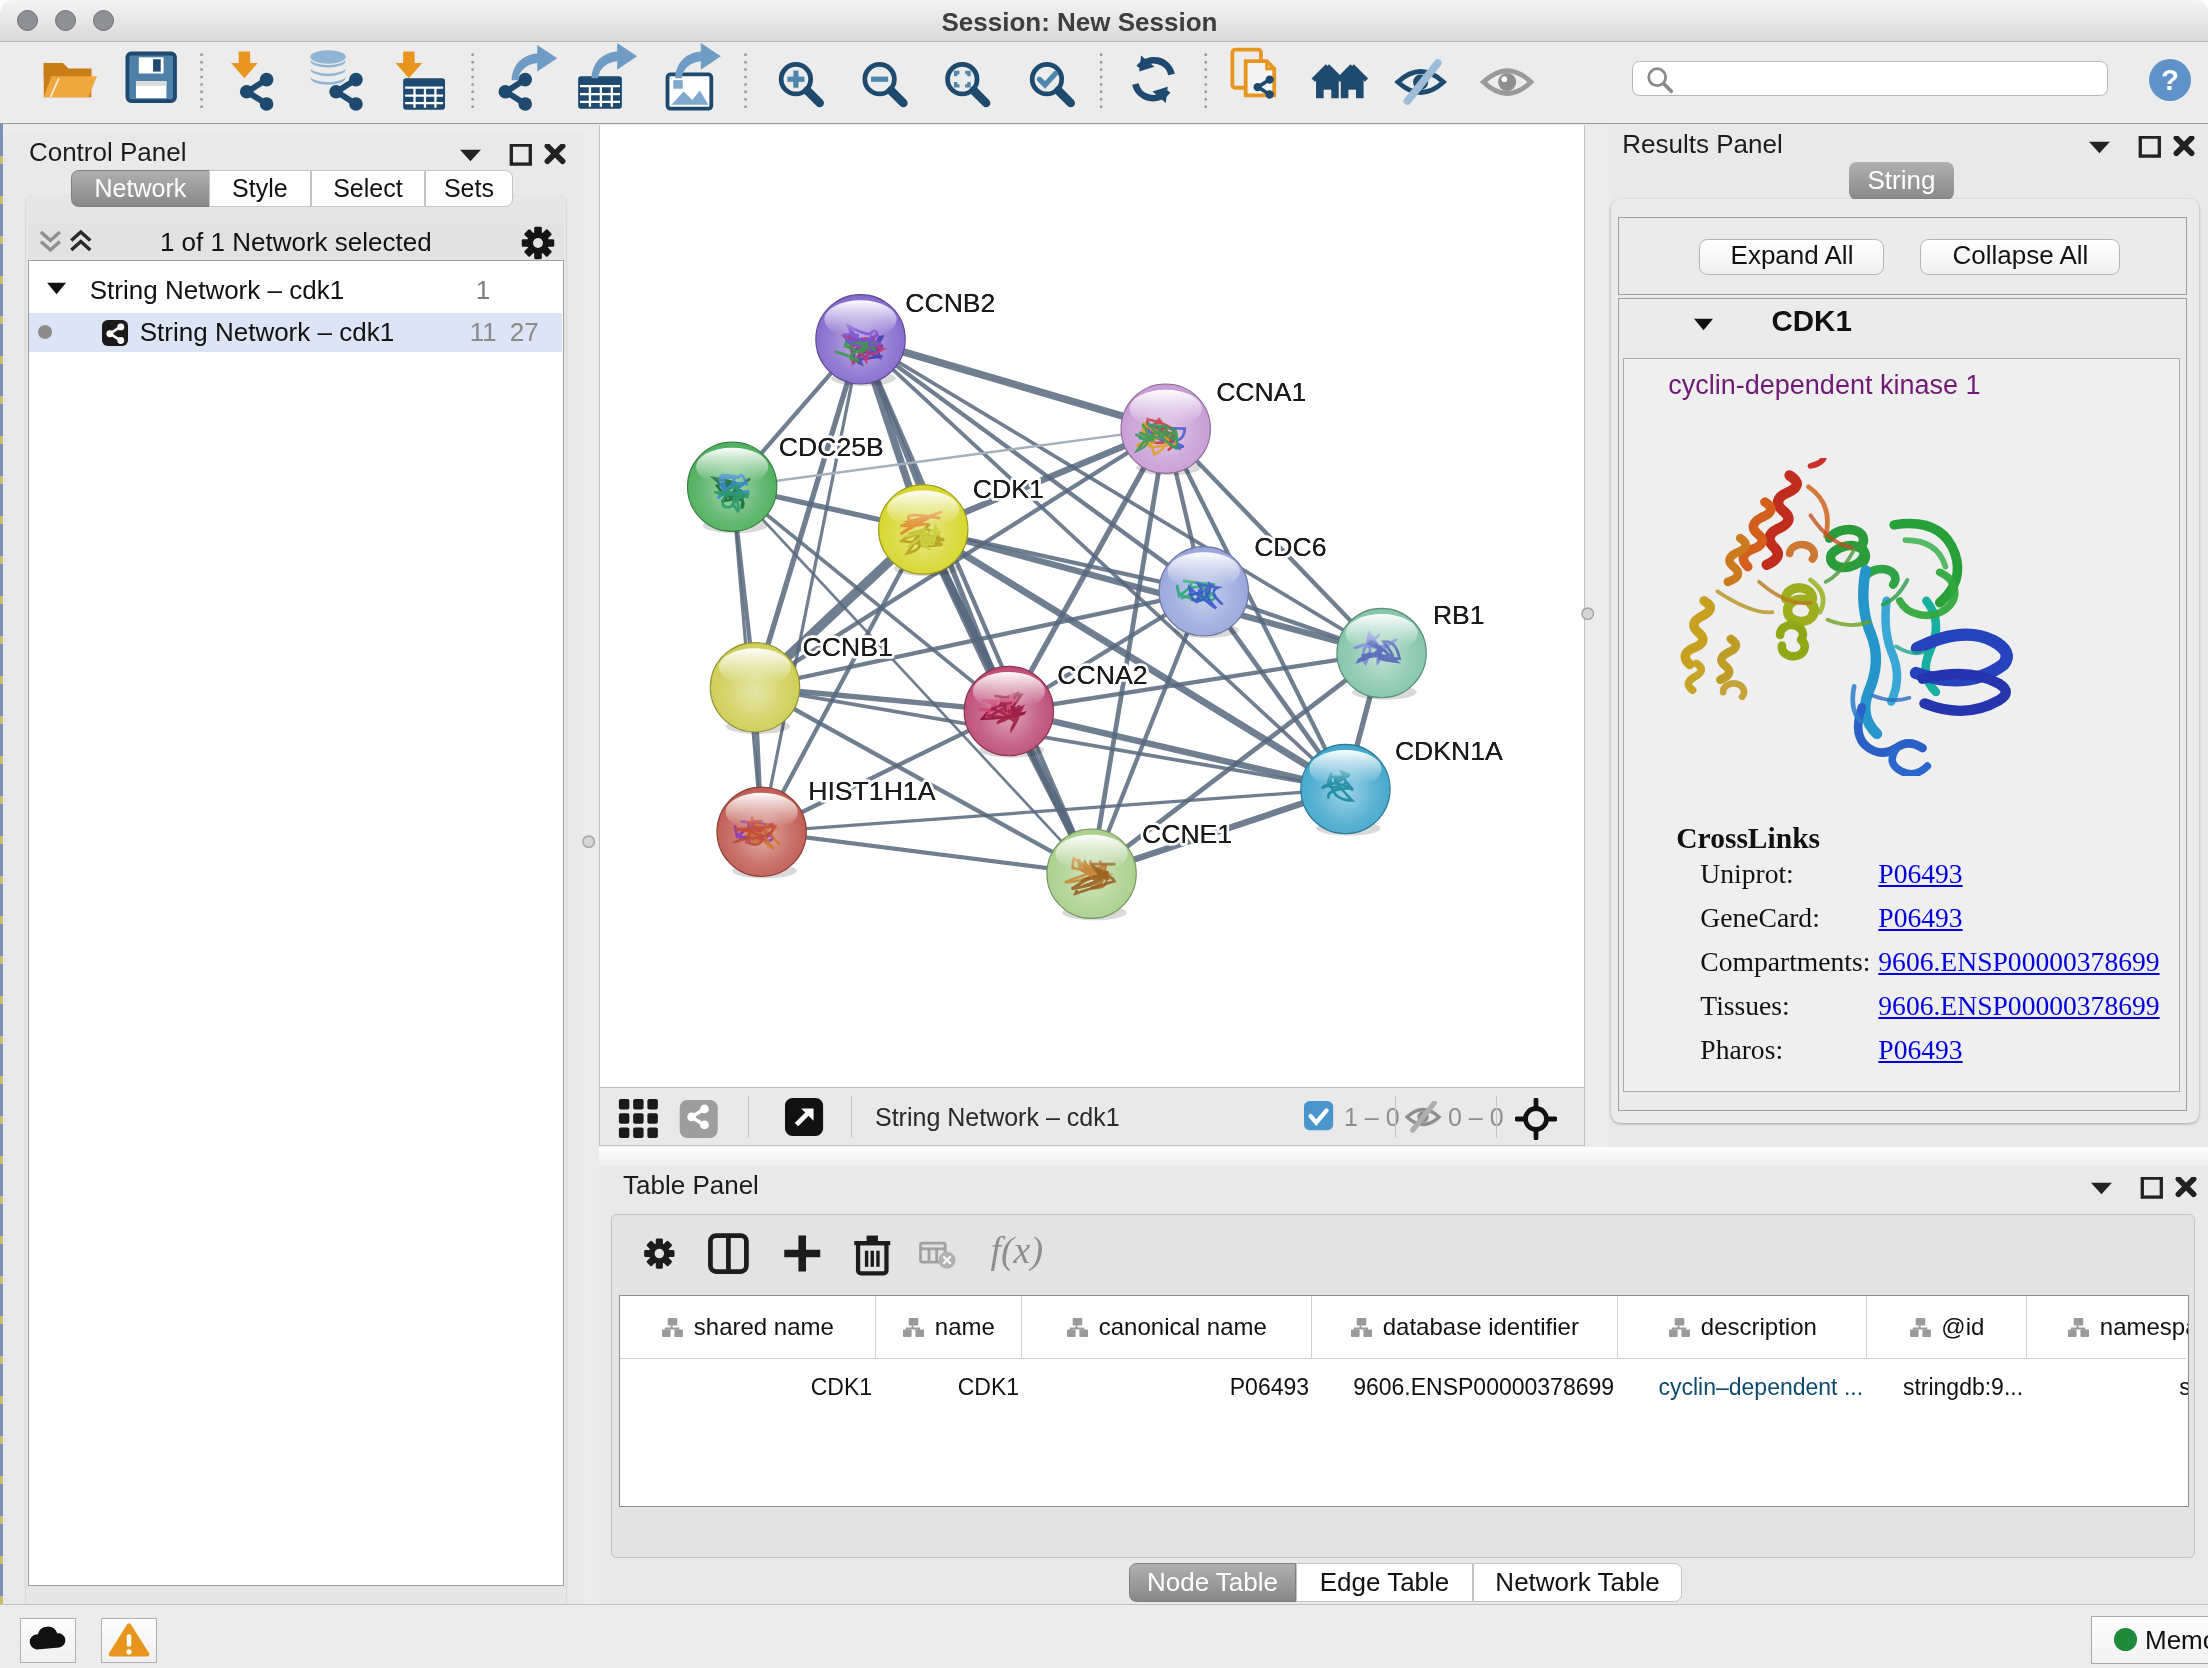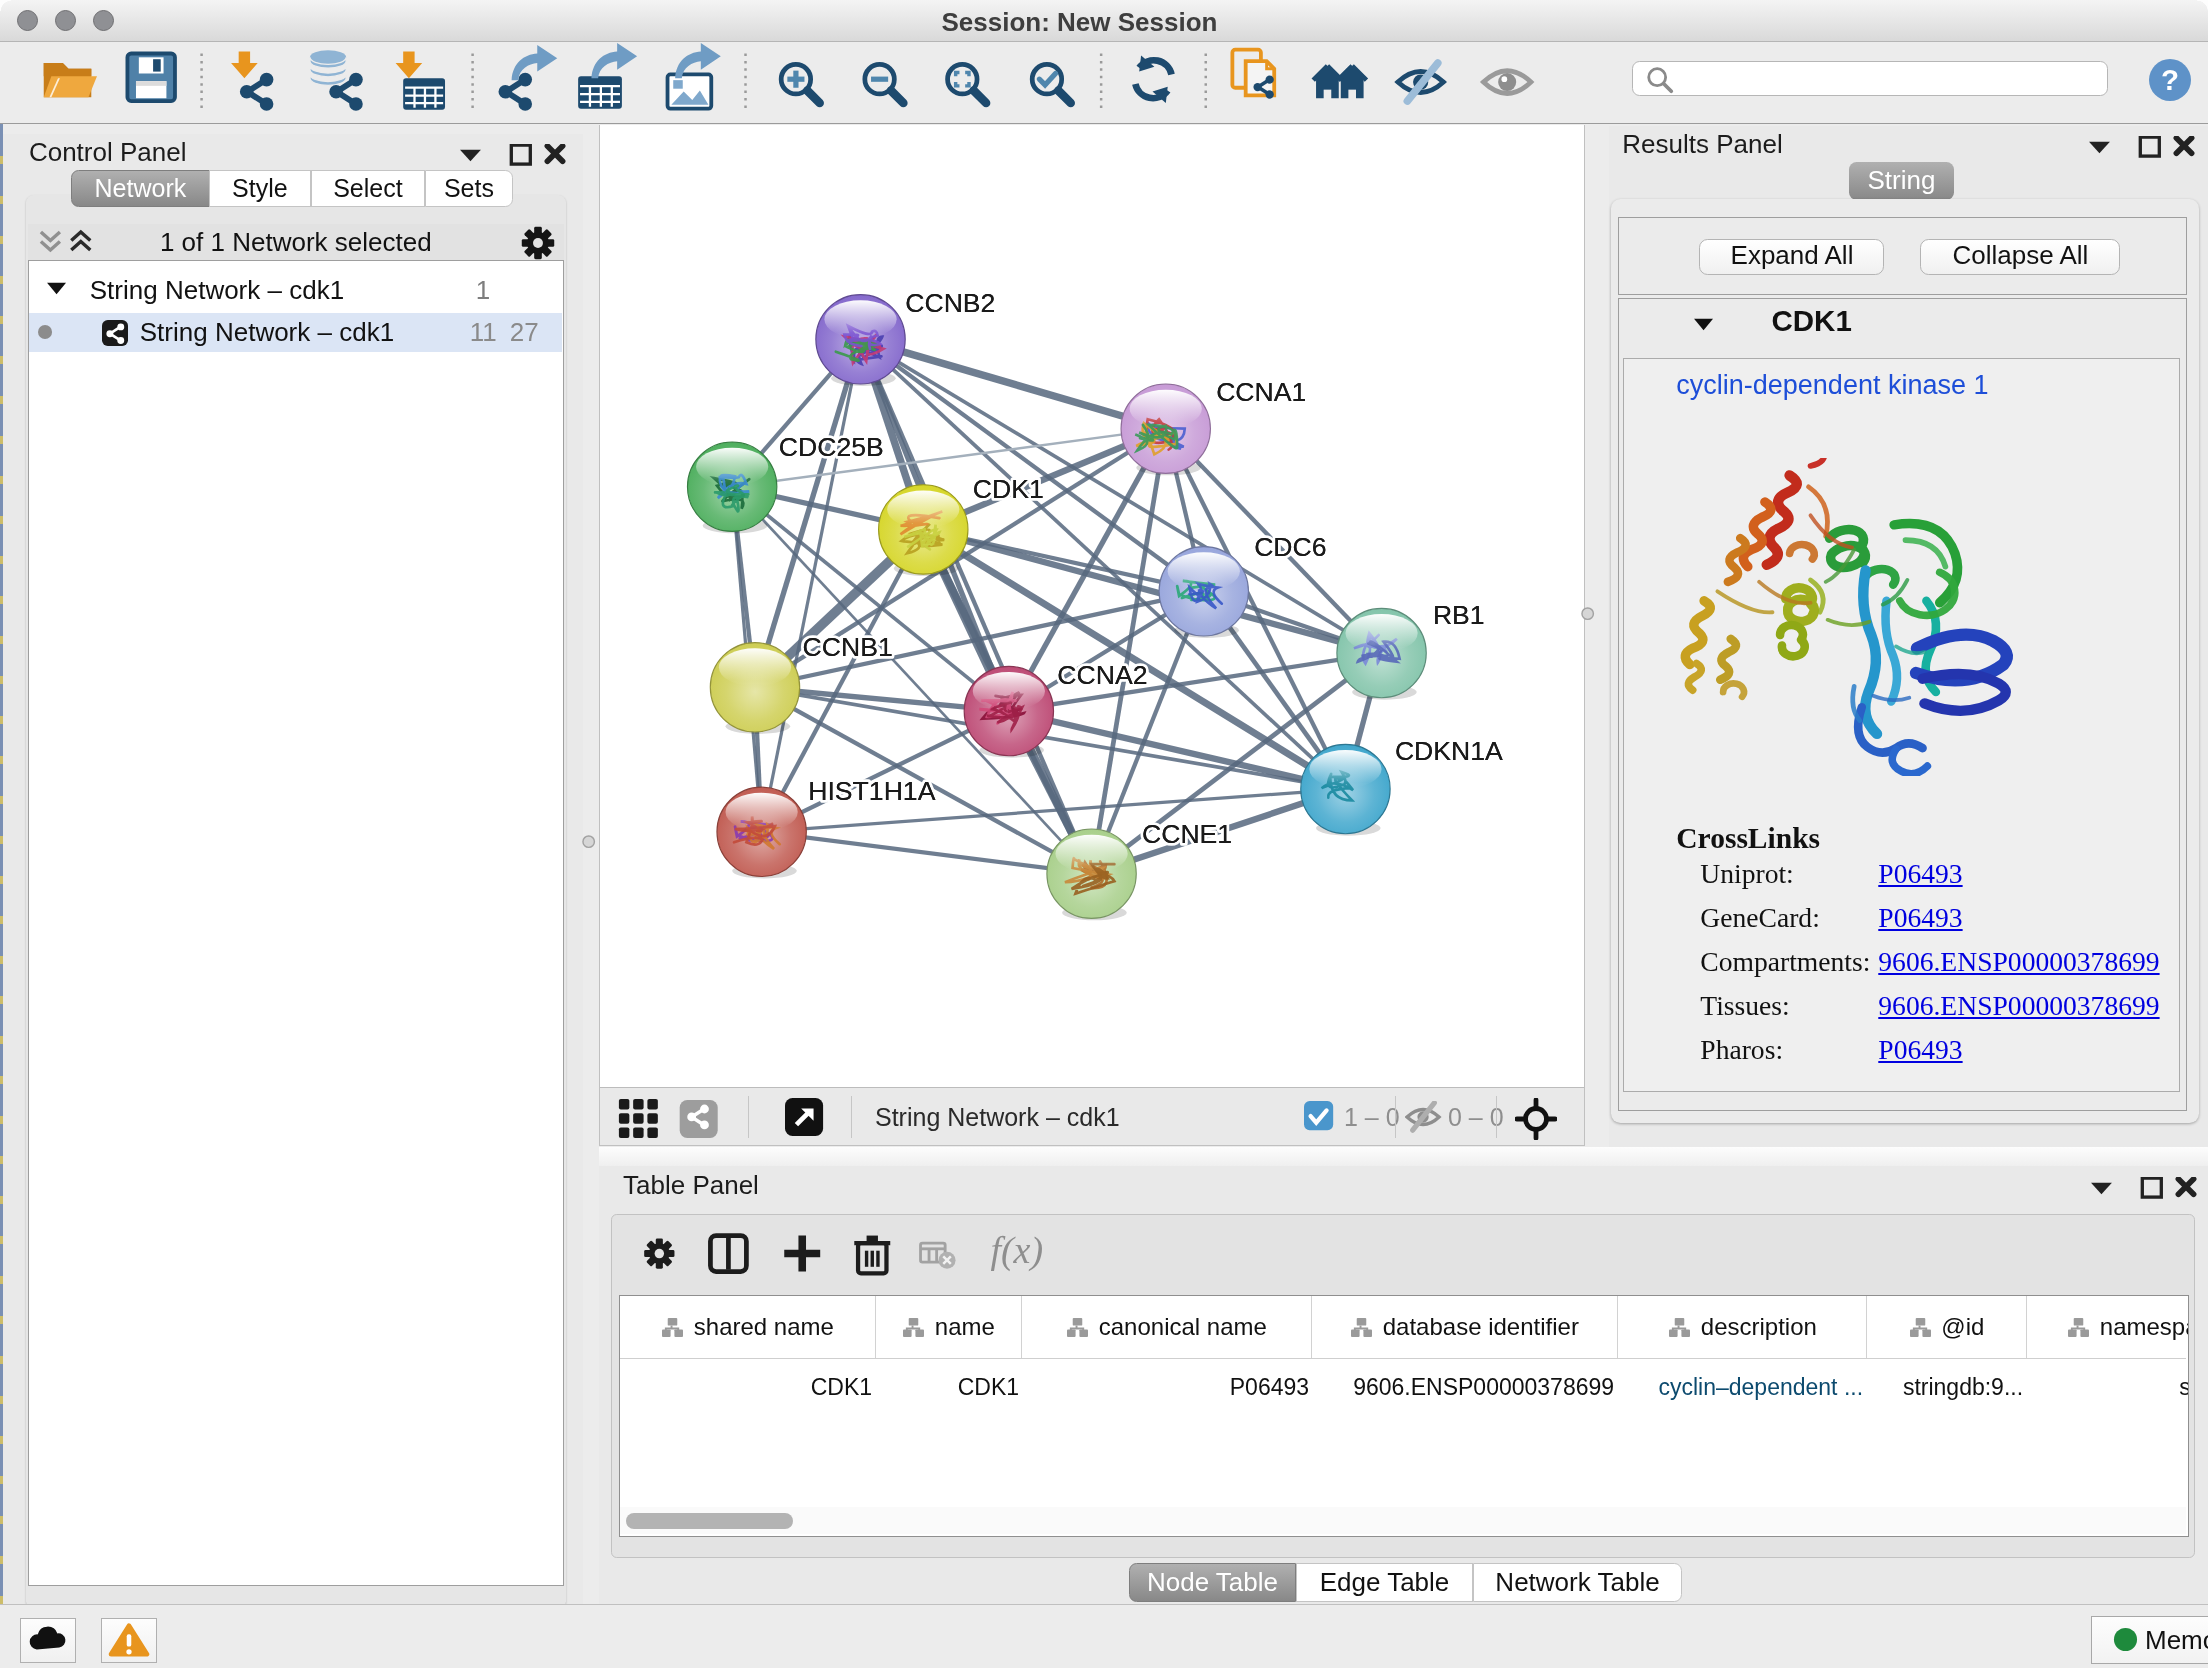--- a/index.html
+++ b/index.html
@@ -47,21 +47,21 @@
 #rbox2{position:absolute;left:7.6px;top:99px;width:569px;height:813px;border:1.9px solid #9e9e9e;}
 #rcontent{position:absolute;left:3.8px;top:59px;width:557px;height:734px;background:#efefef;
  border:1px solid #ababab;}
 .serif{font-family:"Liberation Serif",serif;}
 a.bl{color:#0000e0;text-decoration:underline;}
 
 #tpanel{position:absolute;left:599px;top:1147px;width:1609px;height:460px;background:#e9e9e9;}
 #tptop{position:absolute;left:0;top:0;width:1609px;height:19px;background:linear-gradient(#fdfdfd,#efefef);}
 #tbox{position:absolute;left:12.4px;top:67px;width:1584px;height:344px;background:#e3e3e3;
  border:1px solid #c2c2c2;border-radius:5.7px;text-align:right;}
-#ttable{position:absolute;left:6.7px;top:80px;width:1570px;height:242px;background:#fff;
+#ttable{position:absolute;left:6.7px;top:80px;width:1570px;height:212px;background:#fff;
  border:1.9px solid #8f8f8f;overflow:hidden;}
 .th{position:absolute;top:0;height:62px;border-right:1px solid #d2d2d2;font-size:24px;color:#111;}
 .btab{position:absolute;top:0;height:39px;font-size:26px;text-align:center;line-height:37px;
  background:#fff;border:1px solid #c4c4c4;color:#111;}
 
 #statusbar{position:absolute;left:0;top:1604px;width:2208px;height:65px;background:#ececec;
  border-top:1px solid #c0c0c0;}
 .sbox{position:absolute;top:13.3px;width:56px;height:45px;background:linear-gradient(#fdfdfd,#f0f0f0);
  border:1.9px solid #b0b0b0;text-align:center;}
 .corner{position:absolute;top:0;width:11.4px;height:11.4px;z-index:50;}
@@ -630,21 +630,21 @@
   <div id="rbox1">
    <div class="rbtn" style="left:80px;width:185px;">Expand All</div>
    <div class="rbtn" style="left:301px;width:200px;">Collapse All</div>
   </div>
   <div id="rbox2">
    <svg class="abs" style="left:74px;top:17px;" width="23" height="19" viewBox="0 0 24 20">
           <path d="M1,3 l10,12 10,-12 z" fill="#111"></path>
         </svg>
    <div class="abs" style="left:152px;top:4.8px;font-size:29.5px;font-weight:bold;color:#111;">CDK1</div>
    <div id="rcontent">
-    <div class="abs" style="left:52px;top:11.4px;font-size:27px;color:#1d4ed8;">cyclin-dependent kinase 1</div>
+    <div class="abs" style="left:44px;top:11.4px;font-size:27px;color:#701a75;">cyclin-dependent kinase 1</div>
     <div class="abs" style="left:44px;top:99px;"><svg width="361" height="318" viewBox="0 0 380 334">
               <path d="M128,18 q16,10 -2,18 q-18,8 -4,20 q12,10 -6,18 q-16,8 -4,20 q10,10 -8,18" fill="none" stroke="#c22c1c" stroke-width="11" stroke-linecap="round" stroke-linejoin="round" opacity="1.0"></path>
               <path d="M150,8 q18,-4 14,-16" fill="none" stroke="#c83028" stroke-width="6" stroke-linecap="round" stroke-linejoin="round" opacity="1.0"></path>
               <path d="M102,46 q14,9 -3,16 q-16,8 -4,18 q11,10 -7,16 q-15,7 -4,18" fill="none" stroke="#d2601c" stroke-width="10" stroke-linecap="round" stroke-linejoin="round" opacity="1.0"></path>
               <path d="M76,84 q13,8 -3,15 q-15,7 -3,16 q10,9 -7,15" fill="none" stroke="#cc7a1e" stroke-width="9" stroke-linecap="round" stroke-linejoin="round" opacity="1.0"></path>
               <path d="M148,30 q26,18 18,52" fill="none" stroke="#d06a28" stroke-width="5" stroke-linecap="round" stroke-linejoin="round" opacity="0.9"></path>
               <path d="M38,150 q14,8 -2,16 q-16,8 -3,18 q10,10 -7,16 q-14,7 -3,17" fill="none" stroke="#c8a020" stroke-width="10" stroke-linecap="round" stroke-linejoin="round" opacity="1.0"></path>
               <path d="M66,190 q12,8 -2,14 q-14,7 -3,15 q9,8 -6,14" fill="none" stroke="#bd9d26" stroke-width="9" stroke-linecap="round" stroke-linejoin="round" opacity="1.0"></path>
               <path d="M30,216 q11,7 -2,14 q-12,7 -2,14" fill="none" stroke="#c8a428" stroke-width="8" stroke-linecap="round" stroke-linejoin="round" opacity="1.0"></path>
               <path d="M52,140 q36,24 58,22" fill="none" stroke="#b89828" stroke-width="4" stroke-linecap="round" stroke-linejoin="round" opacity="0.85"></path>

